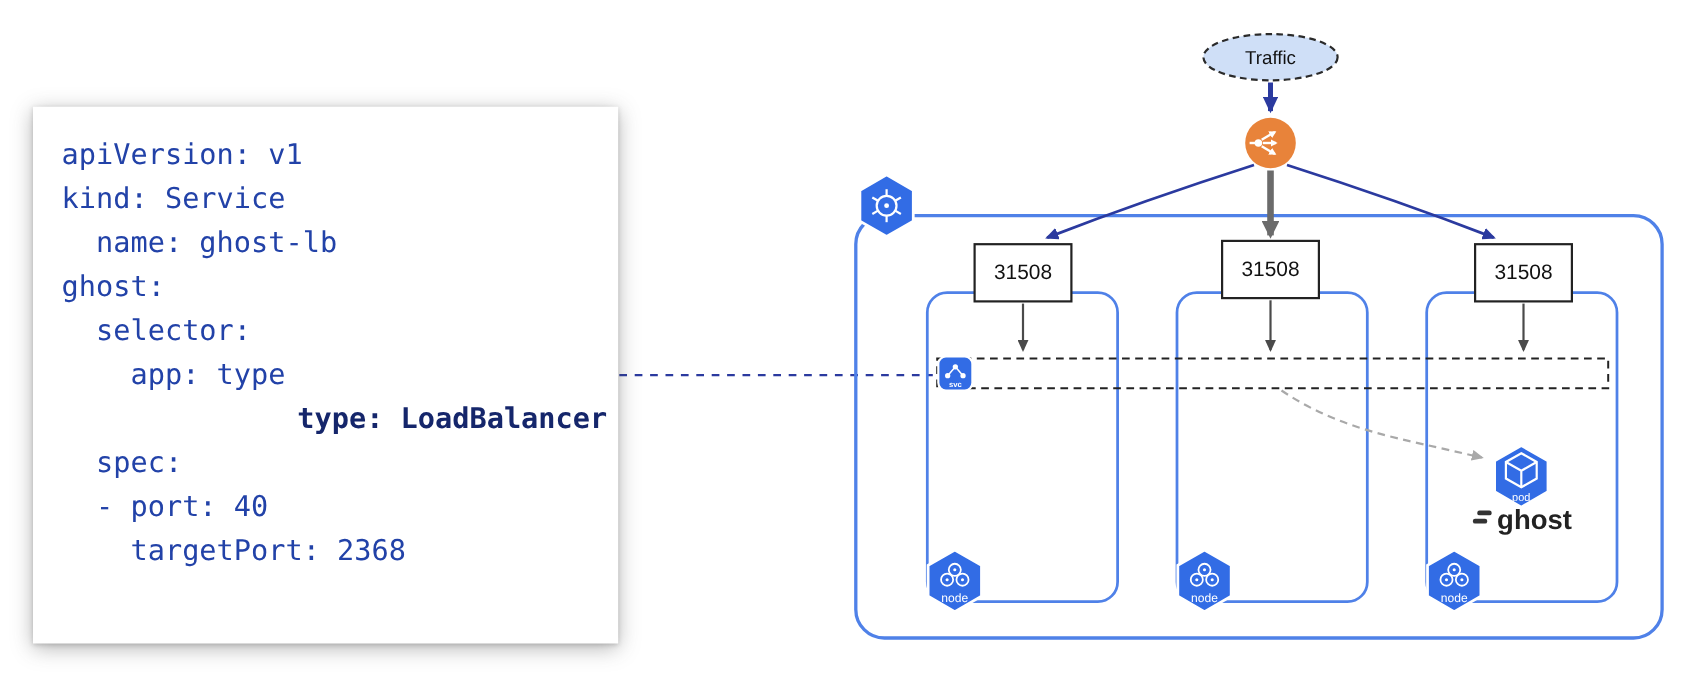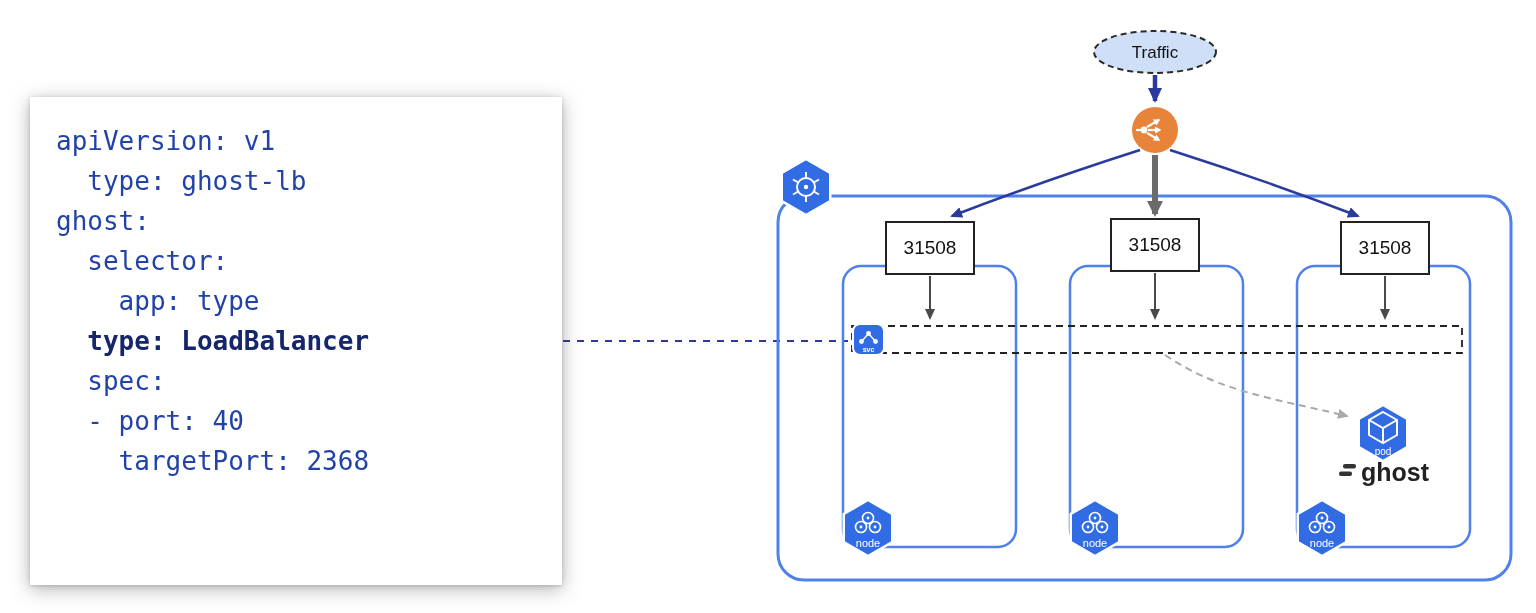--- a/index.html
+++ b/index.html
@@ -22,28 +22,29 @@
     padding:24px 10px 24px 26px;
     z-index:2;
   }
   .code-line {
     font-family:"DejaVu Sans Mono","Liberation Mono",monospace;
     font-size:26px;
     line-height:40px;
     color:#2242a8;
     white-space:pre;
   }
-  .code-line.bold { font-weight:bold; color:#15266b; }
+  .code-line.bold { font-weight:bold; color:#15266b;text-align:right; }
 </style>
 </head>
 <body>
 
 <div class="code-panel">
   <div class="code-line">apiVersion: v1</div>
-  <div class="code-line">  type: ghost-lb</div>
+  <div class="code-line">kind: Service</div>
+  <div class="code-line">  name: ghost-lb</div>
   <div class="code-line">ghost:</div>
   <div class="code-line">  selector:</div>
   <div class="code-line">    app: type</div>
   <div class="code-line bold">  type: LoadBalancer</div>
   <div class="code-line">  spec:</div>
   <div class="code-line">  - port: 40</div>
   <div class="code-line">    targetPort: 2368</div>
 </div>
 
 <svg class="diagram" viewBox="0 0 1536 613">

